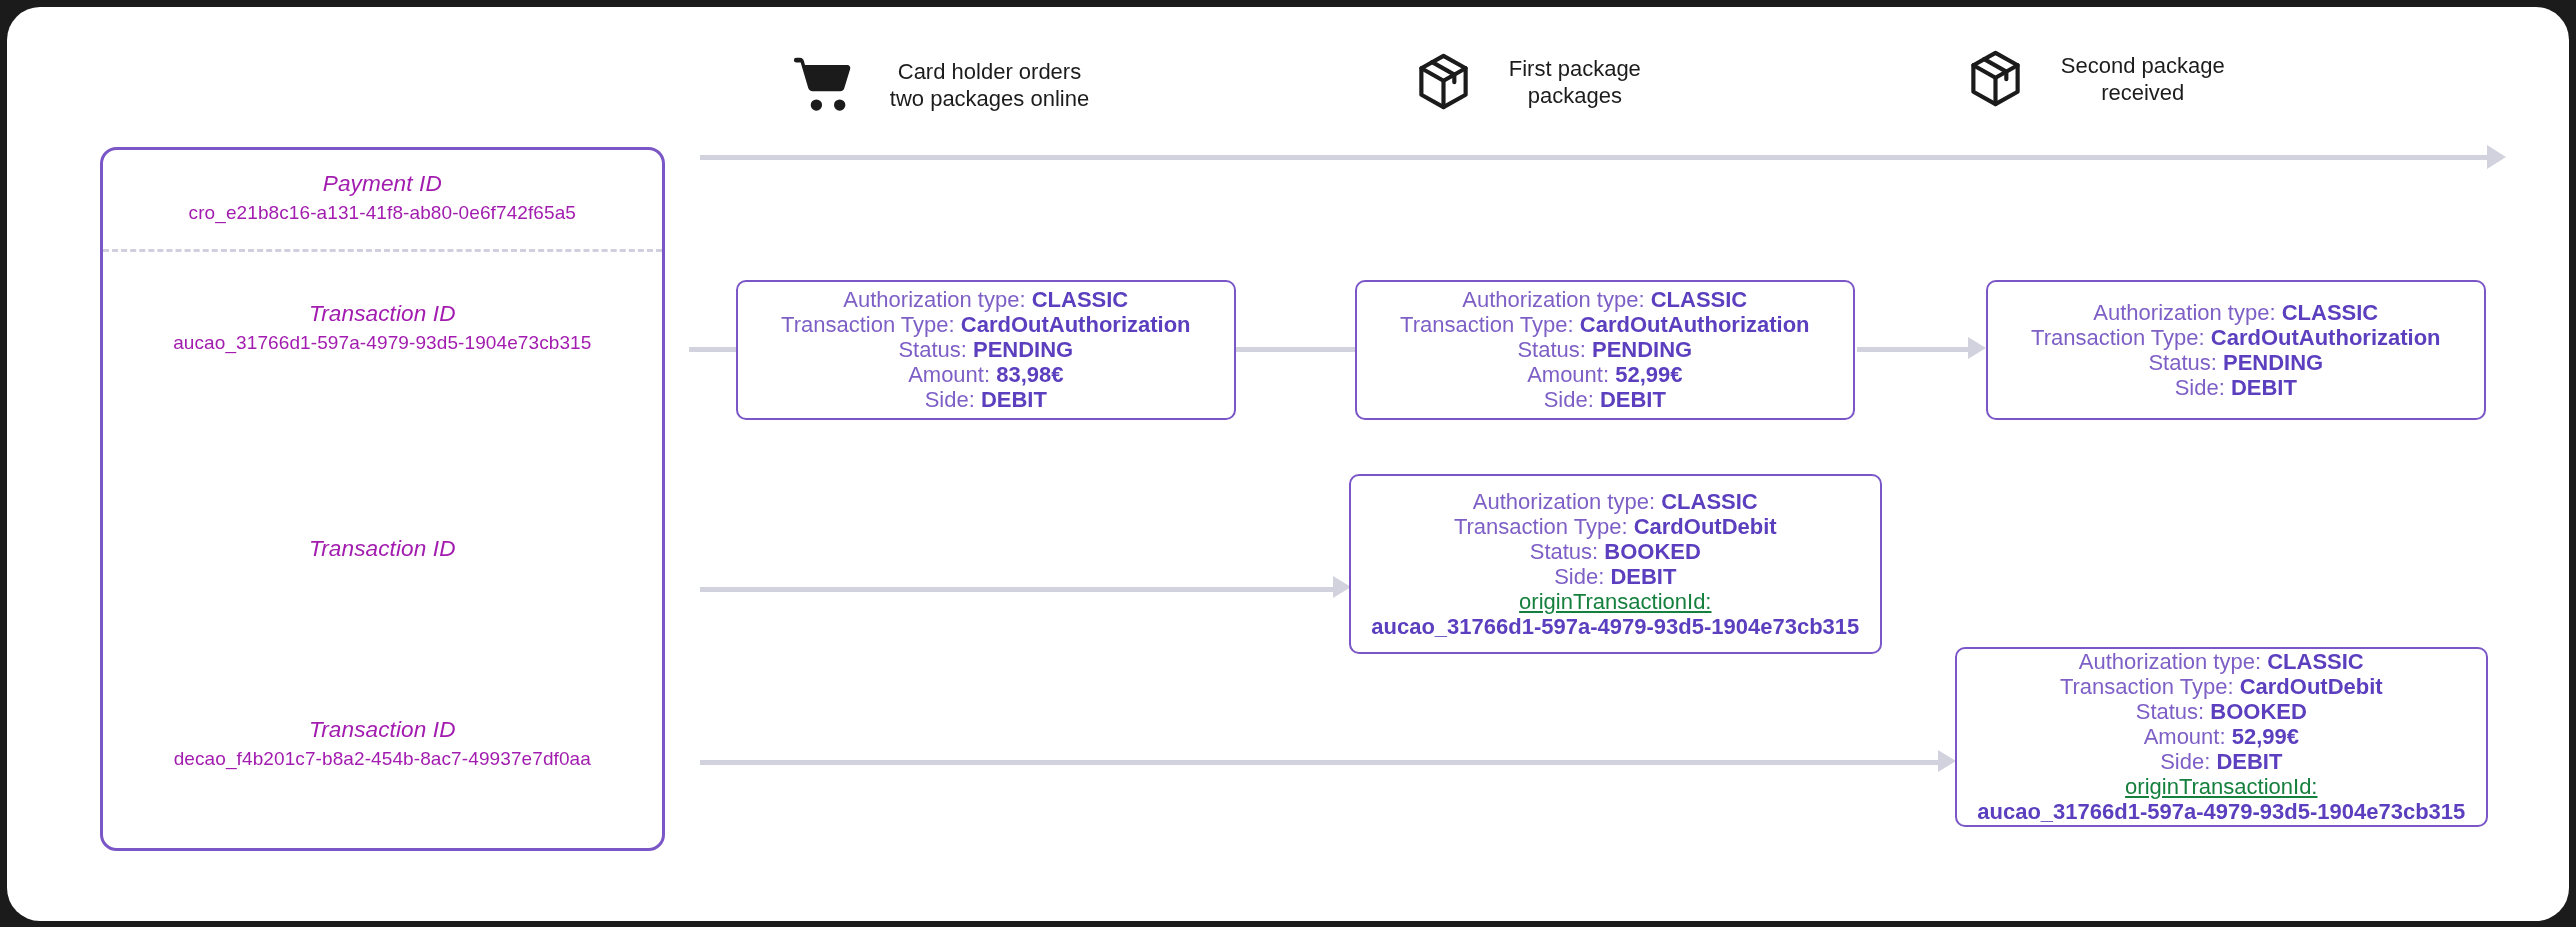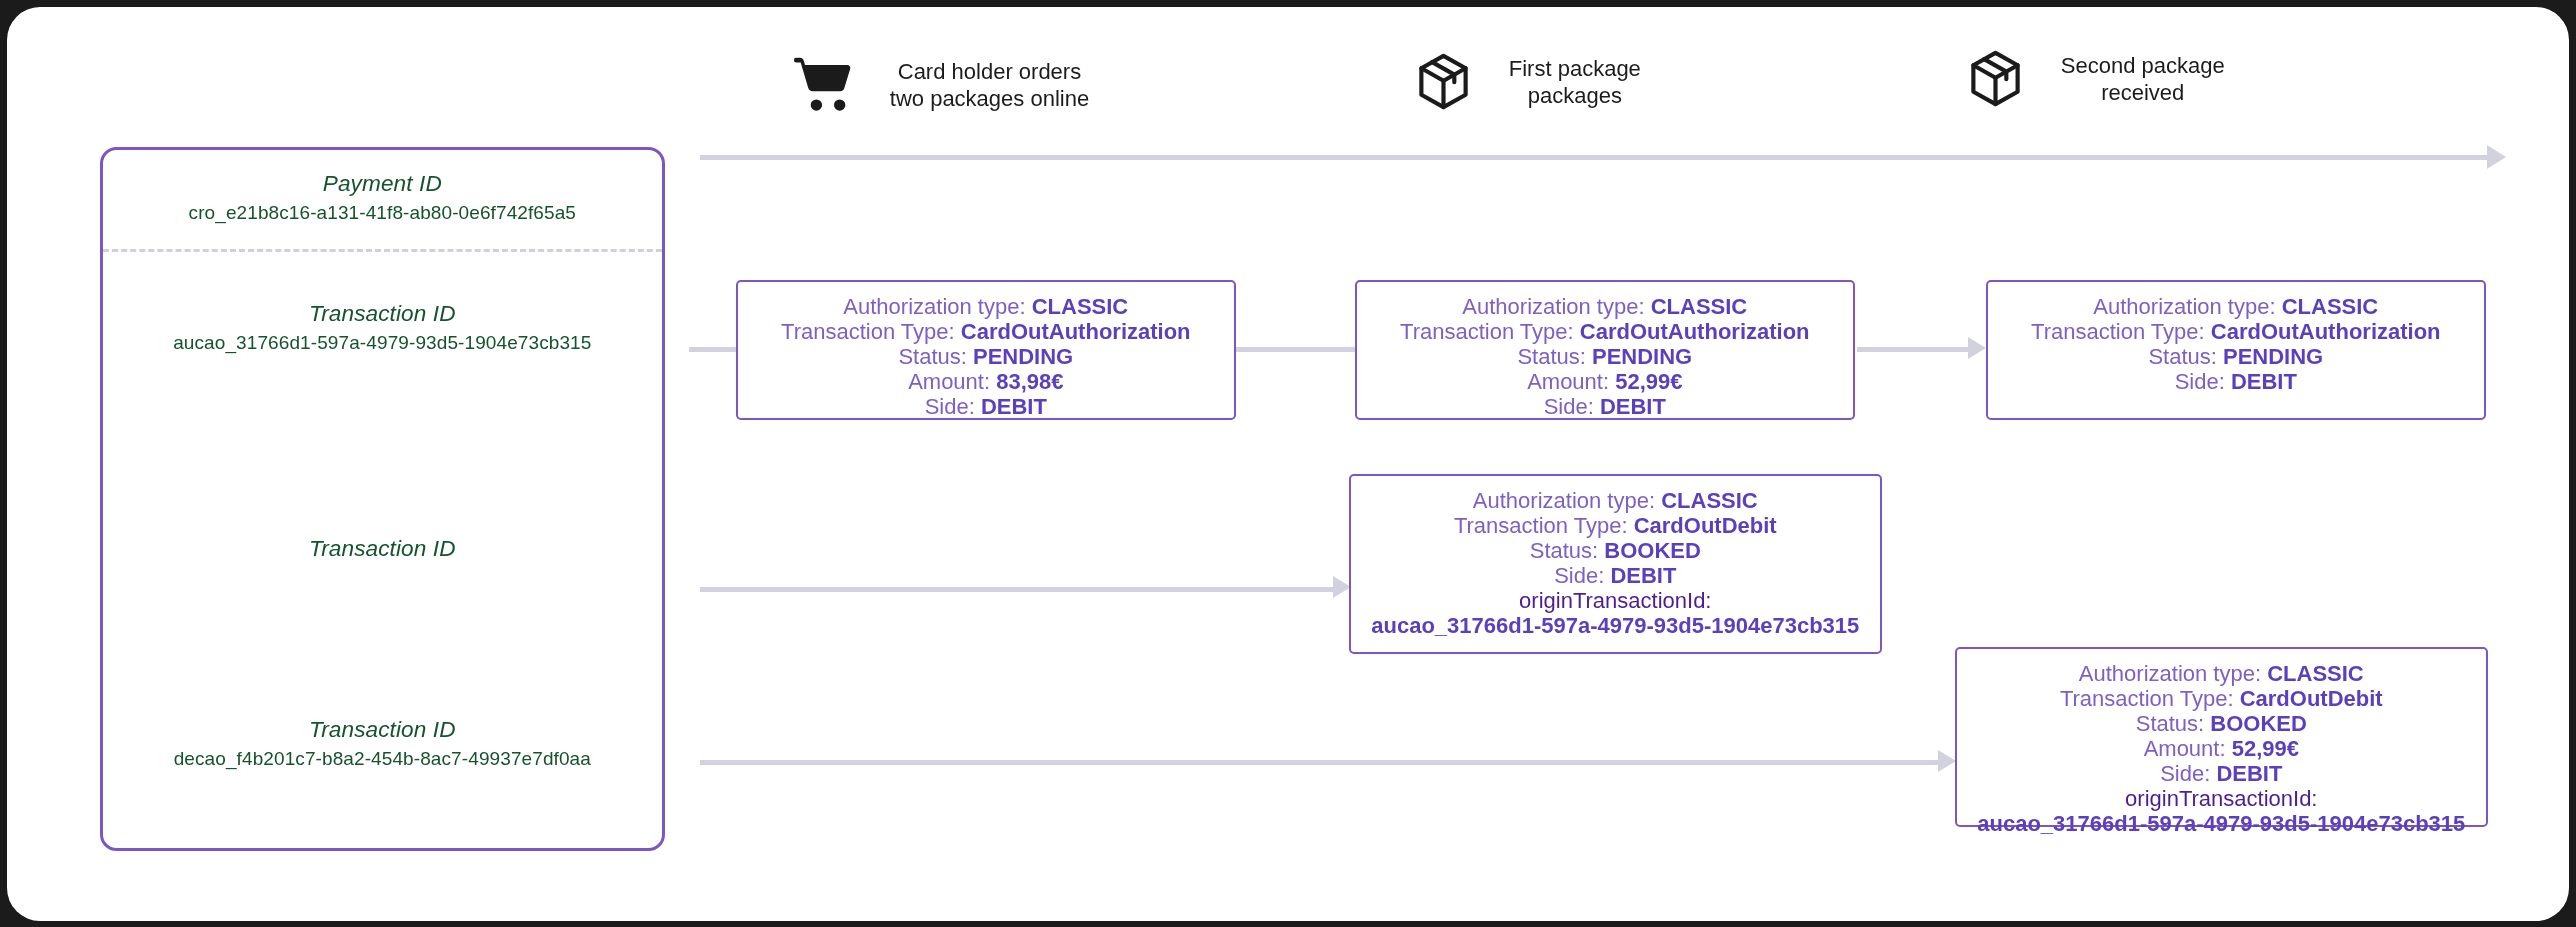--- a/index.html
+++ b/index.html
@@ -41,21 +41,21 @@
     border: 3px solid #7a56c7;
     border-radius: 16.6px;
     box-sizing: border-box;
     background: #ffffff;
   }
   .panel-block {
     position: absolute;
     left: 0;
     width: 100%;
     text-align: center;
-    color: #14532d;
+    color: #a21caf;
     box-sizing: border-box;
     padding: 0 19.6px;
   }
   .block-title {
     font-style: italic;
     font-size: 22.6px;
     line-height: 29px;
     letter-spacing: 0.1px;
   }
   .block-value {
@@ -135,40 +135,40 @@
     height: 0;
     border-left: 18px solid #d2d2de;
     border-top: 11.3px solid transparent;
     border-bottom: 11.3px solid transparent;
   }
 
   
   .tx-card {
     position: absolute;
     border: 2.3px solid #7a56c7;
-    border-radius: 5px;
+    border-radius: 10px;
     box-sizing: border-box;
     background: #ffffff;
     text-align: center;
     padding: 12px 13.6px;
     display: flex;
     flex-direction: column;
-    justify-content: flex-start;
+    justify-content: center;
   }
   .tx-line {
     font-size: 22px;
     line-height: 25px;
     color: #7d5fc6;
     white-space: nowrap;
   }
   .tx-line .v {
     font-weight: bold;
     color: #5b3fbf;
   }
-  .tx-line.origin-label { color: #4c1d95; }
+  .tx-line.origin-label { color: #15803d; text-decoration: underline; }
   .tx-line.origin-value {
     font-weight: bold;
     color: #5b3fbf;
   }
 
   #card-a1 { left: 729px; top: 273px; width: 500px; height: 140px; }
   #card-a2 { left: 1348px; top: 273px; width: 500px; height: 140px; }
   #card-a3 { left: 1979px; top: 273px; width: 500px; height: 140px; }
   #card-d1 { left: 1342px; top: 467px; width: 533px; height: 180px; }
   #card-d2 { left: 1948px; top: 640px; width: 533px; height: 180px; }

